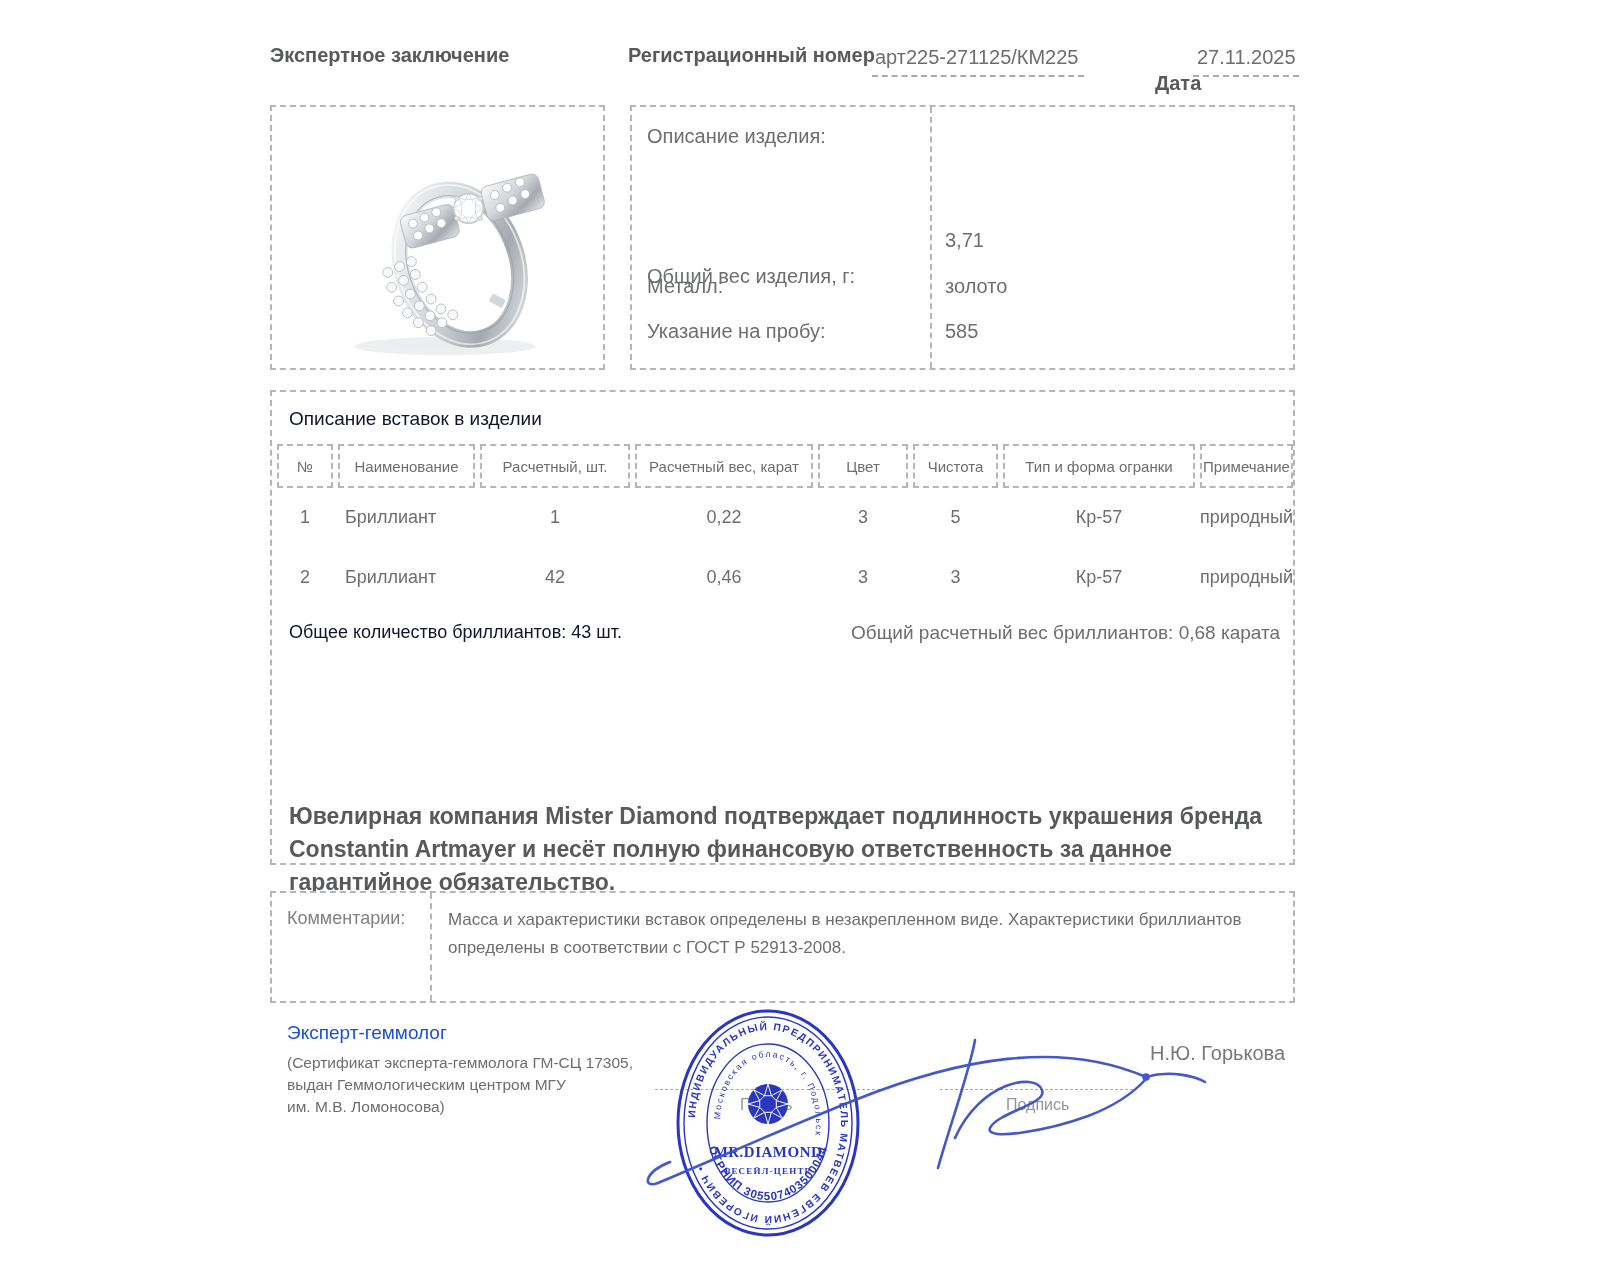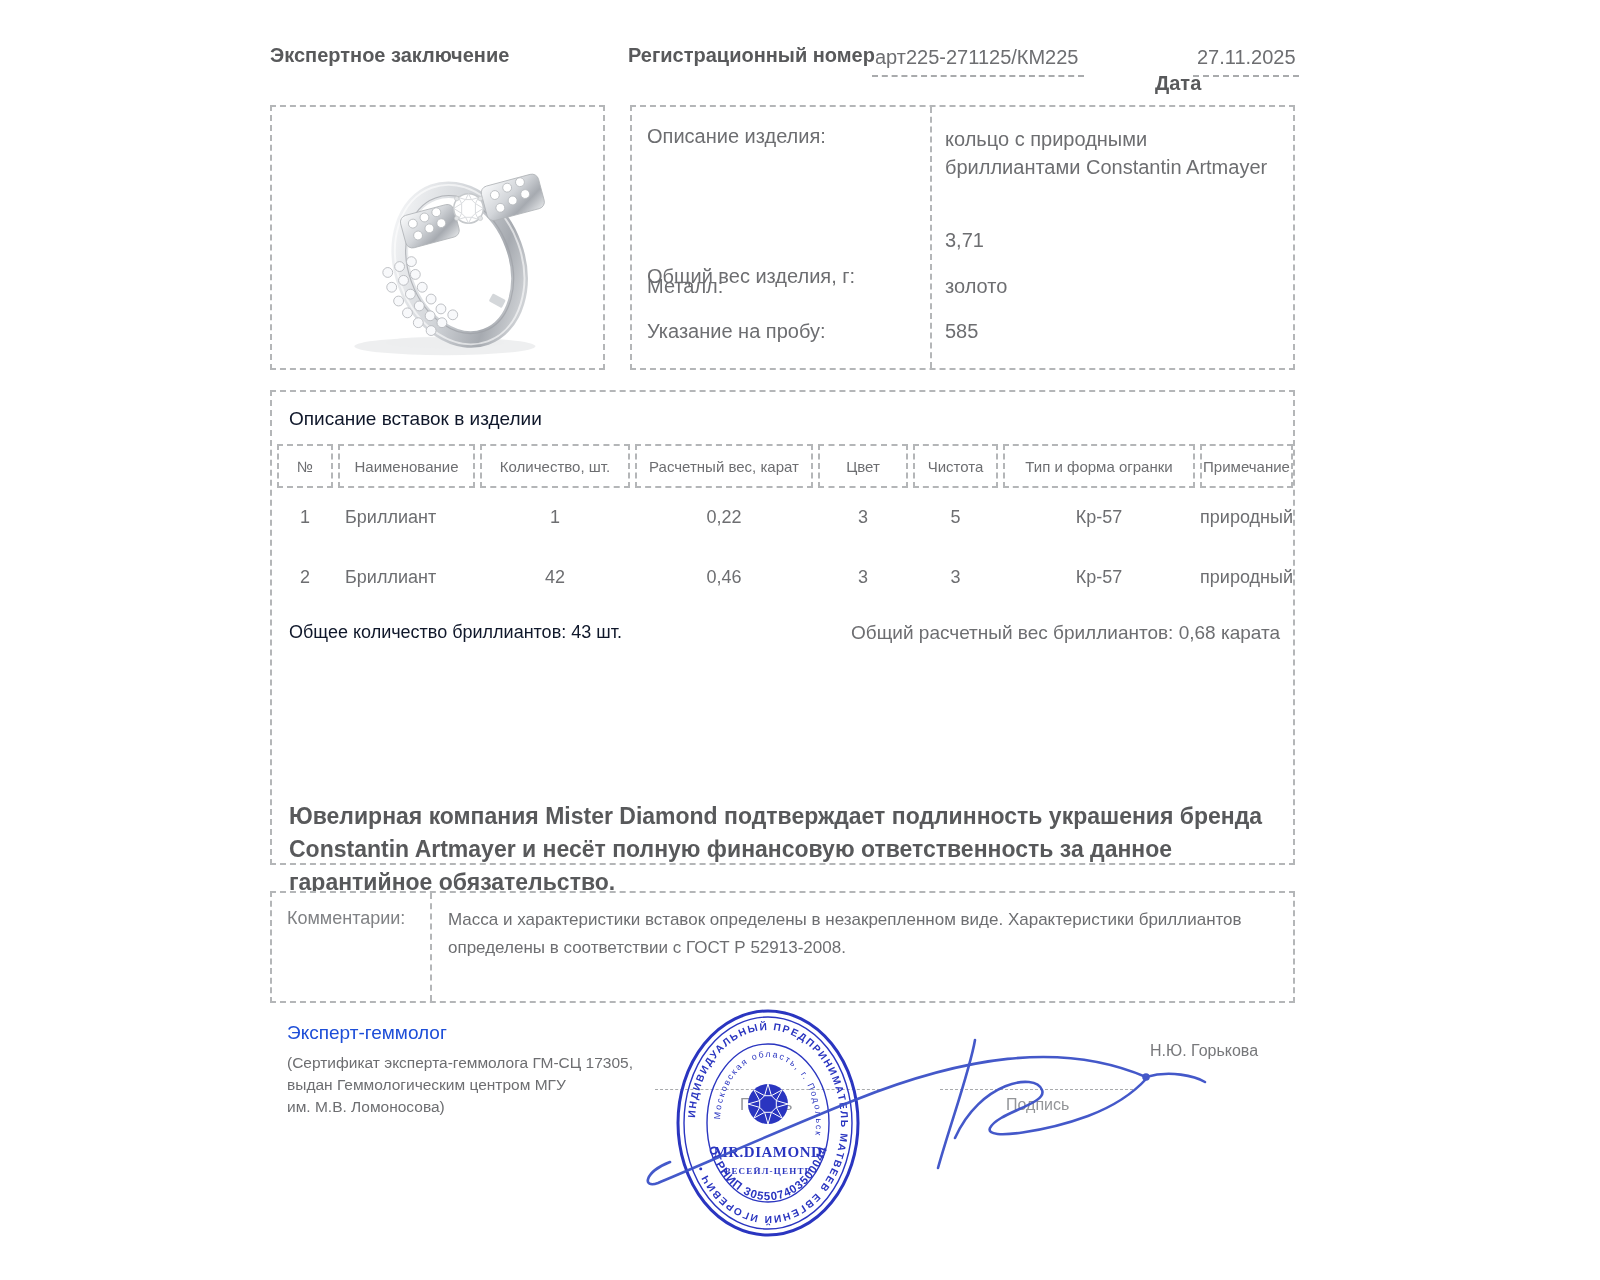--- a/index.html
+++ b/index.html
@@ -103,36 +103,35 @@
       <circle cx="211" cy="113" r="2.3" fill="#e2e4e6" stroke="#c0c3c6" stroke-width="0.6"></circle>
       <g transform="rotate(28 228 196)">
           <rect x="221" y="192" width="15" height="9" rx="1.5" fill="#cdd0d3" opacity="0.85"></rect>
         </g>
     </svg>
   </div>
 
   <div class="abs dash-box" style="left:630px;top:105px;width:665px;height:265px;box-sizing:border-box;">
     <div class="abs vdash" style="left:298px;top:0;height:261px;"></div>
     <div class="abs val" style="left:15px;top:18px;">Описание изделия:</div>
-    <div class="abs val" style="left:313px;top:18px;width:335px;line-height:28px;">кольцо с природными бриллиантами Constantin Artmayer</div>
     <div class="abs val" style="left:15px;top:122px;margin-top:36px;">Общий вес изделия, г:</div>
     <div class="abs val" style="left:313px;top:122px;">3,71</div>
     <div class="abs val" style="left:15px;top:168px;">Металл:</div>
     <div class="abs val" style="left:313px;top:168px;">золото</div>
     <div class="abs val" style="left:15px;top:213px;">Указание на пробу:</div>
     <div class="abs val" style="left:313px;top:213px;">585</div>
   </div>
 
   <div class="abs dash-box" style="left:270px;top:390px;width:1025px;height:475px;box-sizing:border-box;">
     <div class="abs" style="left:17px;top:16px;font-size:19px;color:#0f172a;">Описание вставок в изделии</div>
 
     <div class="abs grid8" style="left:5px;top:52px;">
       <div class="cell" style="height:44px;">№</div>
       <div class="cell" style="height:44px;">Наименование</div>
-      <div class="cell" style="height:44px;">Количество, шт.</div>
+      <div class="cell" style="height:44px;">Расчетный, шт.</div>
       <div class="cell" style="height:44px;">Расчетный вес, карат</div>
       <div class="cell" style="height:44px;">Цвет</div>
       <div class="cell" style="height:44px;">Чистота</div>
       <div class="cell" style="height:44px;">Тип и форма огранки</div>
       <div class="cell" style="height:44px;">Примечание</div>
     </div>
 
     <div class="abs grid8" style="left:5px;top:103px;">
       <div class="rowcell" style="height:44px;">1</div>
       <div class="rowcell left" style="height:44px;">Бриллиант</div>
@@ -169,21 +168,21 @@
 
   <div class="abs" style="left:287px;top:1022px;font-size:19px;color:#1d4ed8;">Эксперт-геммолог</div>
   <div class="abs pre" style="left:287px;top:1052px;font-size:15.5px;line-height:22px;color:#6d6e71;">(Сертификат эксперта-геммолога ГМ-СЦ 17305,
 выдан Геммологическим центром МГУ
 им. М.В. Ломоносова)</div>
 
   <div class="abs dash-underline" style="left:655px;top:1089px;width:225px;border-top-width:1.5px;"></div>
   <div class="abs placeholder-lbl" style="left:740px;top:1096px;">Печать</div>
   <div class="abs dash-underline" style="left:940px;top:1089px;width:193px;border-top-width:1.5px;"></div>
   <div class="abs placeholder-lbl" style="left:1006px;top:1096px;">Подпись</div>
-  <div class="abs" style="left:1150px;top:1042px;font-size:16px;color:#77787b;">Н.Ю. Горькова</div>
+  <div class="abs" style="left:1150px;top:1042px;font-size:20px;color:#77787b;">Н.Ю. Горькова</div>
 
   <svg class="abs" style="left:668px;top:1005px;" width="200" height="240" viewBox="0 0 200 240">
     <defs>
       <path id="outerRing" d="M 27,118 A 73,93 0 1 1 173,118 A 73,93 0 1 1 27,118" fill="none"></path>
       <path id="cityRing" d="M 52,118 A 48,66 0 1 1 148,118 A 48,66 0 1 1 52,118" fill="none"></path>
       <path id="ogrnipArc" d="M 38,132 A 64,84 0 0 0 162,132" fill="none"></path>
     </defs>
     <g stroke="#2a35c0" fill="none">
       <ellipse cx="100" cy="118" rx="90" ry="112" stroke-width="3"></ellipse>
       <ellipse cx="100" cy="118" rx="84" ry="106" stroke-width="1.4"></ellipse>

